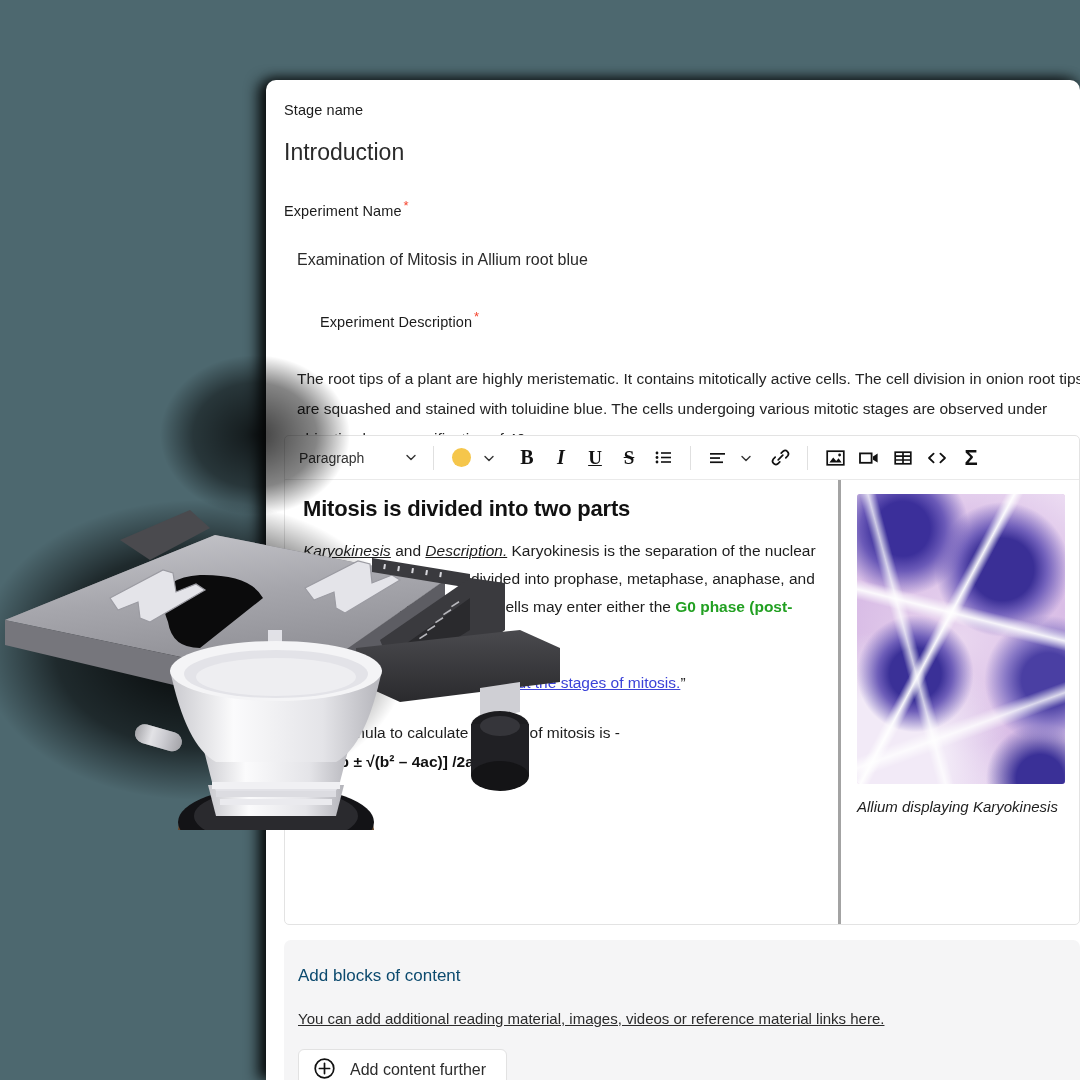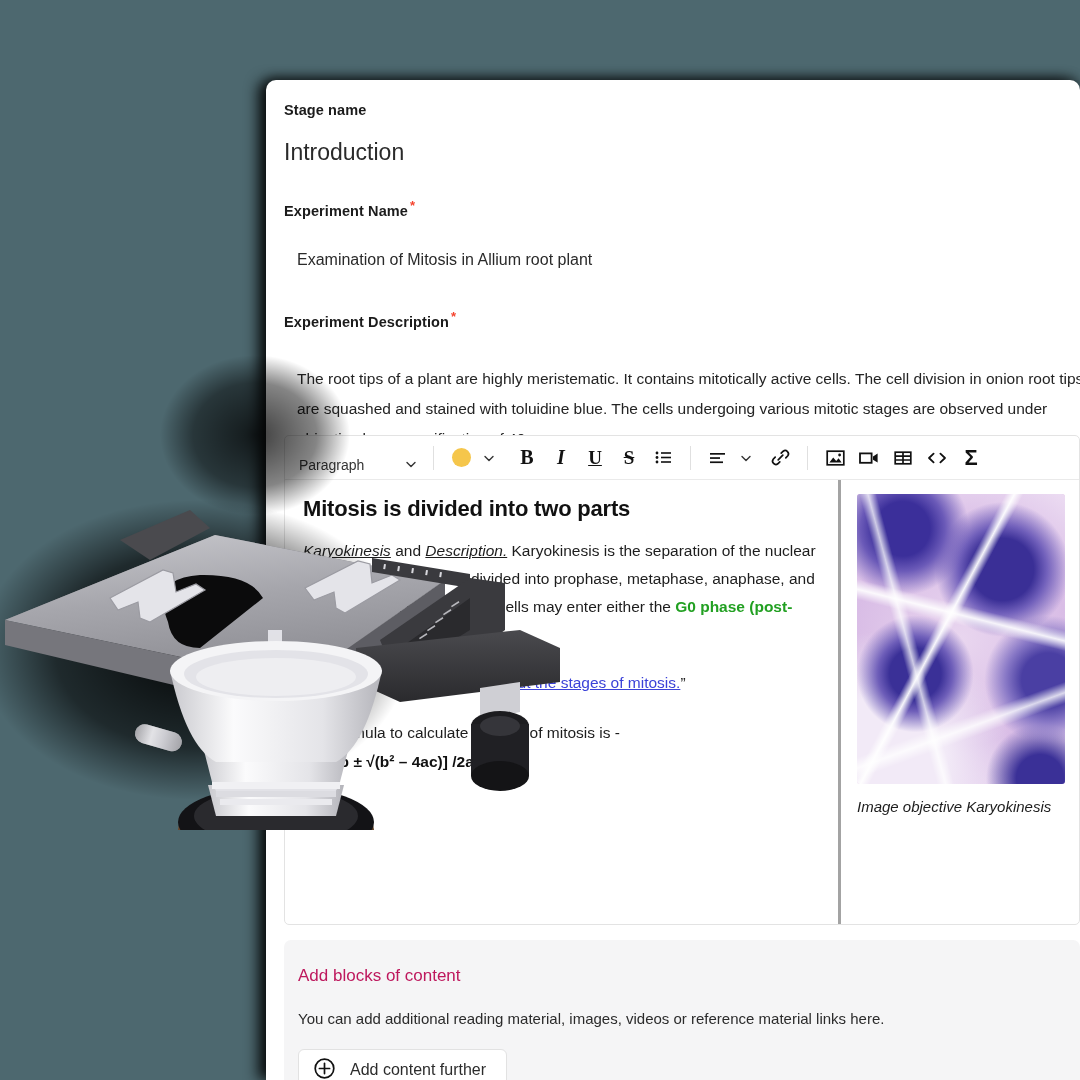--- a/index.html
+++ b/index.html
@@ -18,34 +18,34 @@
     width: 814px; height: 1000px;
     background: #ffffff;
     border-top-left-radius: 10px;
     border-top-right-radius: 10px;
     box-shadow: -8px 0 14px rgba(0,0,0,0.85), 0 -4px 10px rgba(0,0,0,0.35);
     overflow: hidden;
   }
   #card-inner { padding: 20px 0 0 18px; position: relative; height: 100%; }
 
   .field-label {
-    font-size: 14.5px; font-weight: bold; color: #1b1b1b;
+    font-size: 14.5px; font-weight: normal; color: #1b1b1b;
     letter-spacing: .1px;
   }
   .req { color: #f5442e; font-size: 13px; vertical-align: super; margin-left: 2px; }
   .field-value {
     font-size: 23px; color: #2a2a2a; font-weight: 400;
   }
   .field-value.indent { margin-left: 13px; font-size: 16px; }
 
   #stage-name-label { margin-top: 2px; }
   #stage-name-value { margin-top: 21px; }
   #exp-name-label { margin-top: 32px; }
   #exp-name-value { margin-top: 32px; }
-  #exp-desc-label { margin-top: 40px; }
+  #exp-desc-label { margin-top: 40px; margin-left: 36px; }
 
   #desc-paragraph {
     margin-top: 34px; margin-left: 13px;
     width: 800px;
     font-size: 15.5px; line-height: 30px; color: #242424;
   }
 
   
   #editor {
     position: absolute;
@@ -57,21 +57,21 @@
     overflow: hidden;
   }
   #toolbar {
     height: 44px;
     border-bottom: 1px solid #eaeaea;
     display: flex; align-items: center;
     padding: 0 4px 0 10px;
     gap: 0px;
   }
   .tb-select {
-    display: flex; align-items: flex-end; justify-content: space-between;
+    display: flex; align-items: center; justify-content: space-between;
     width: 128px; height: 30px;
     font-size: 14px; color: #333;
     padding: 0 6px 0 4px;
     cursor: pointer;
   }
   .tb-sep { width: 1px; height: 24px; background: #e0e0e0; margin: 0 10px; }
   .tb-btn {
     width: 34px; height: 32px;
     display: flex; align-items: center; justify-content: center;
     cursor: pointer; color: #121212;
@@ -141,22 +141,22 @@
 
   
   #blocks-card {
     position: absolute;
     left: 18px; top: 860px;
     width: 796px; height: 166px;
     background: #f5f5f6;
     border-radius: 7px;
     padding: 26px 0 0 14px;
   }
-  #blocks-title { font-size: 17px; color: #be185d; }
-  #blocks-sub { margin-top: 24px; font-size: 15px; color: #2b2b2b; }
+  #blocks-title { font-size: 17px; color: #0c4a6e; }
+  #blocks-sub { margin-top: 24px; font-size: 15px; color: #2b2b2b; text-decoration: underline; }
   #add-btn {
     margin-top: 22px;
     display: inline-flex; align-items: center; gap: 14px;
     height: 42px; padding: 0 20px 0 14px;
     background: #fff; border: 1px solid #e2e2e2;
     border-radius: 6px; cursor: pointer;
     font-size: 16px; color: #2c2c2c;
   }
 
   
@@ -168,21 +168,21 @@
 
 <div id="card">
   <div id="card-inner">
 
     <div class="field-label" id="stage-name-label">Stage name</div>
     <div class="field-value" id="stage-name-value">Introduction</div>
 
     <div class="field-label" id="exp-name-label">
       <span>Experiment Name</span><span class="req">*</span>
     </div>
-    <div class="field-value indent" id="exp-name-value">Examination of Mitosis in Allium root plant</div>
+    <div class="field-value indent" id="exp-name-value">Examination of Mitosis in Allium root blue</div>
 
     <div class="field-label" id="exp-desc-label">
       <span>Experiment Description</span><span class="req">*</span>
     </div>
 
     <div id="desc-paragraph">The root tips of a plant are highly meristematic. It contains mitotically active cells. The cell division in onion root tips are squashed and stained with toluidine blue. The cells undergoing various mitotic stages are observed under objective lens magnification of 40x.</div>
 
     <div id="editor">
 
       <div id="toolbar">
@@ -316,21 +316,21 @@
           <div id="ed-quote"><span>“</span><a href="#">Click here to read in detail about the stages of mitosis.</a><span>”</span></div>
           <div id="ed-para2">The formula to calculate the rate of mitosis is -</div>
           <div id="ed-formula">x = [-b ± √(b² – 4ac)] /2a</div>
         </div>
 
         <div id="editor-media">
           <div id="micrograph">
             <div class="bg"></div>
             <div class="veins"></div>
           </div>
-          <div id="micro-caption">Image objective Karyokinesis</div>
+          <div id="micro-caption">Allium displaying Karyokinesis</div>
         </div>
       </div>
     </div>
 
     <div id="blocks-card">
       <div id="blocks-title">Add blocks of content</div>
       <div id="blocks-sub">You can add additional reading material, images, videos or reference material links here.</div>
       <div id="add-btn">
         <span>
           <svg width="23" height="23" viewBox="0 0 23 23">

